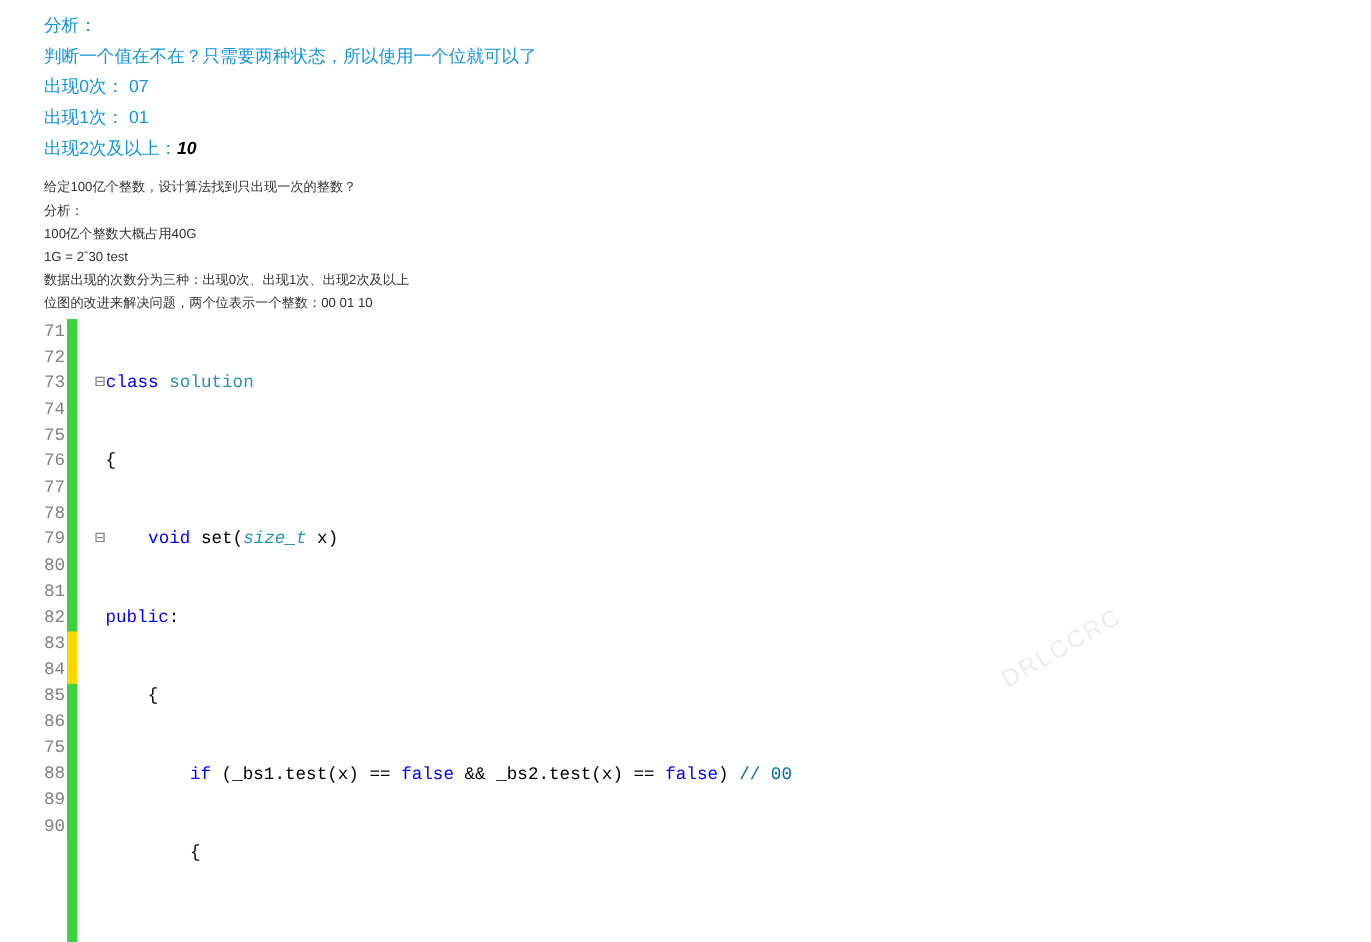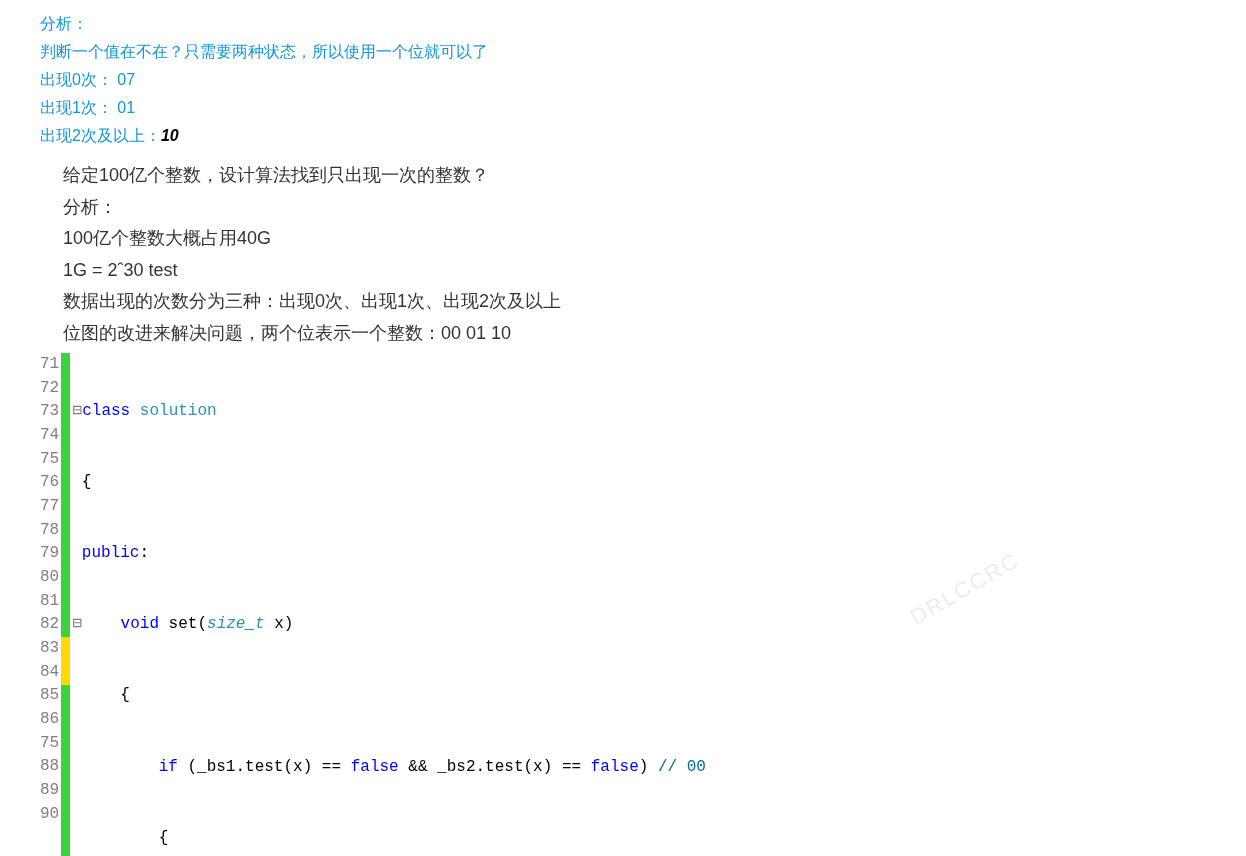--- a/index.html
+++ b/index.html
@@ -19,24 +19,23 @@
     line-height: 1.75;
     margin-bottom: 10px;
   }
   .analysis-block .bold10 {
     color: #000000;
     font-weight: bold;
     font-style: italic;
   }
   .problem-block {
     color: #333333;
-    font-size: 18px;
+    font-size: 12px;
     line-height: 1.75;
     margin-bottom: 4px;
-    margin-left: 23px;
   }
   .code-area {
     display: flex;
     font-family: Consolas, "Courier New", monospace;
     font-size: 16px;
     line-height: 1.48;
     color: #000000;
     position: relative;
   }
   .gutter {
@@ -54,21 +53,21 @@
     position: absolute;
     left: 0;
     width: 9px;
   }
   .yellow { background: #ffd800; }
   .code-col {
     flex: 1;
     position: relative;
     white-space: pre;
   }
-  .code-line { height: 23.7px; position: relative; padding-left: 2px;}
+  .code-line { height: 23.7px; position: relative; padding-left: 16px;}
   .kw { color: #0000ff; }
   .type { color: #2b91af; }
   .param-type { color: #2b91af; font-style: italic; }
   .comment { color: #0369a1; }
   .collapse-mark {
     color: #808080;
     display: inline-block;
     width: 10px;
   }
   .watermark {
@@ -127,22 +126,22 @@
     <div>90</div>
   </div>
   <div class="bar-col">
     <div class="bar-seg" style="top:0;height:284px;background:#3bd23d;"></div>
     <div class="bar-seg yellow" style="top:284px;height:48px;"></div>
     <div class="bar-seg" style="top:332px;height:142px;background:#3bd23d;"></div>
   </div>
   <div class="code-col">
     <div class="code-line"><span class="collapse-mark">⊟</span><span class="kw">class</span><span class="type"> solution</span></div>
     <div class="code-line"> <span>{</span></div>
+    <div class="code-line"><span class="collapse-mark">⊟</span>    <span class="kw">void</span><span> set</span><span>(</span><span class="param-type">size_t</span><span> x</span><span>)</span></div>
     <div class="code-line"> <span class="kw">public</span><span>:</span></div>
-    <div class="code-line"><span class="collapse-mark">⊟</span>    <span class="kw">void</span><span> set</span><span>(</span><span class="param-type">size_t</span><span> x</span><span>)</span></div>
     <div class="code-line">     <span>{</span></div>
     <div class="code-line">         <span class="kw">if</span><span> (</span><span>_bs1.</span><span>test</span><span>(x) == </span><span class="kw">false</span><span> &amp;&amp; </span><span>_bs2.</span><span>test</span><span>(x) == </span><span class="kw">false</span><span>) </span><span class="comment">// 00</span></div>
     <div class="code-line">         <span>{</span></div>
     
     
     
     
     
     
     

